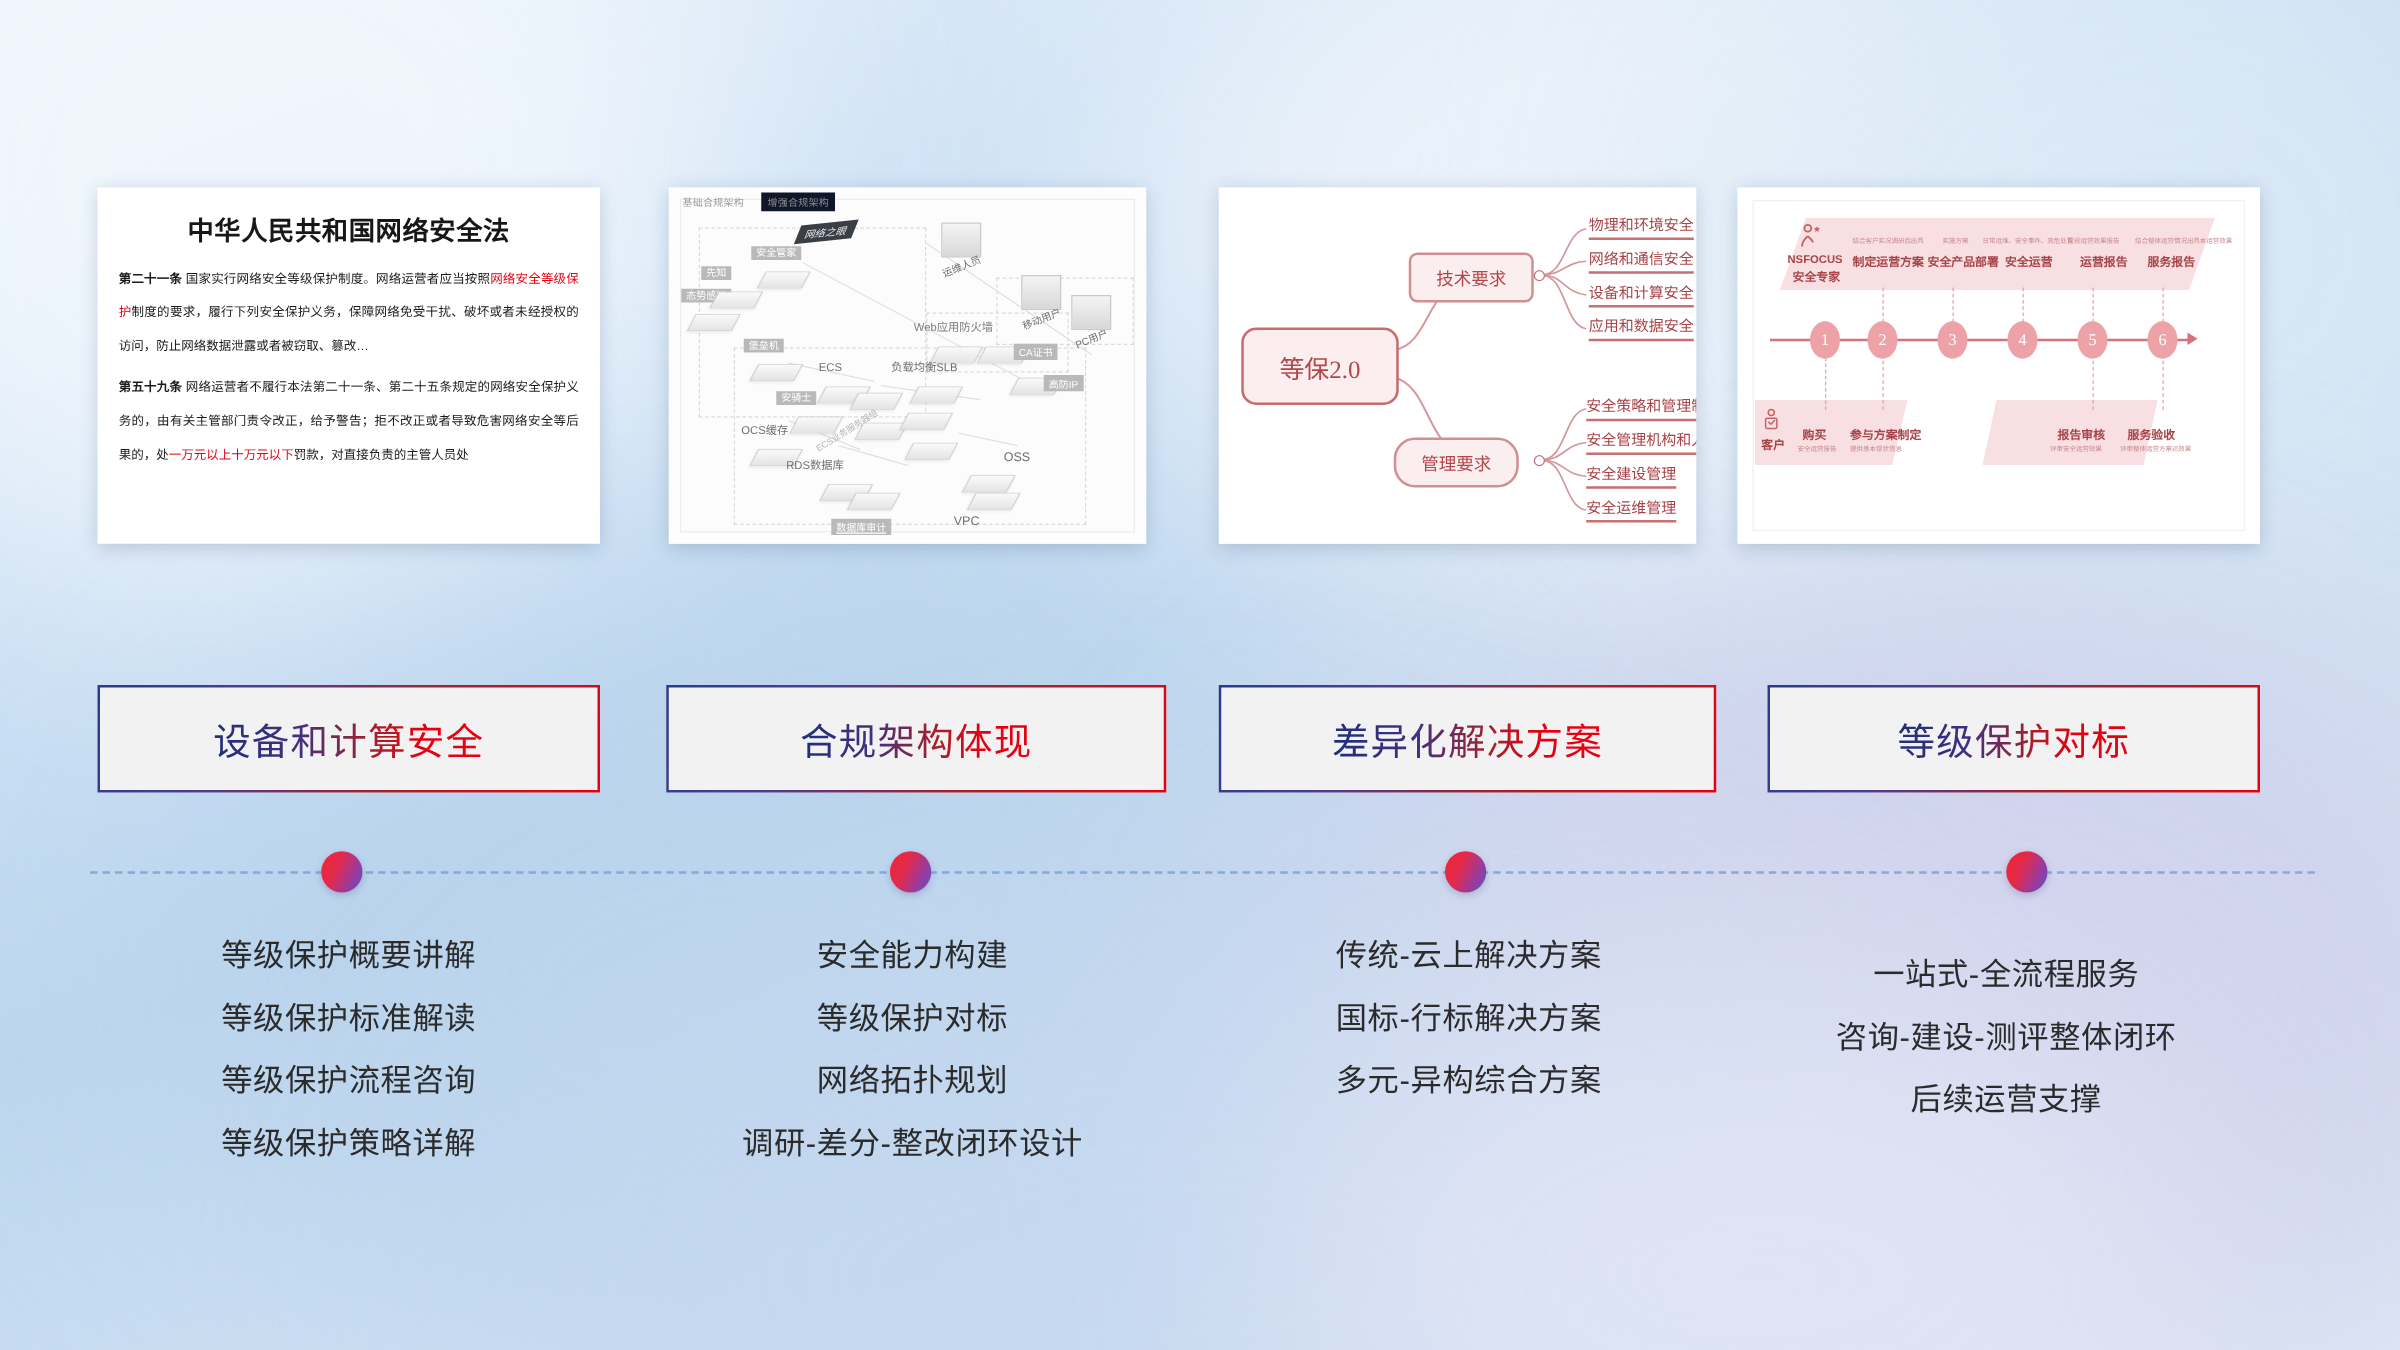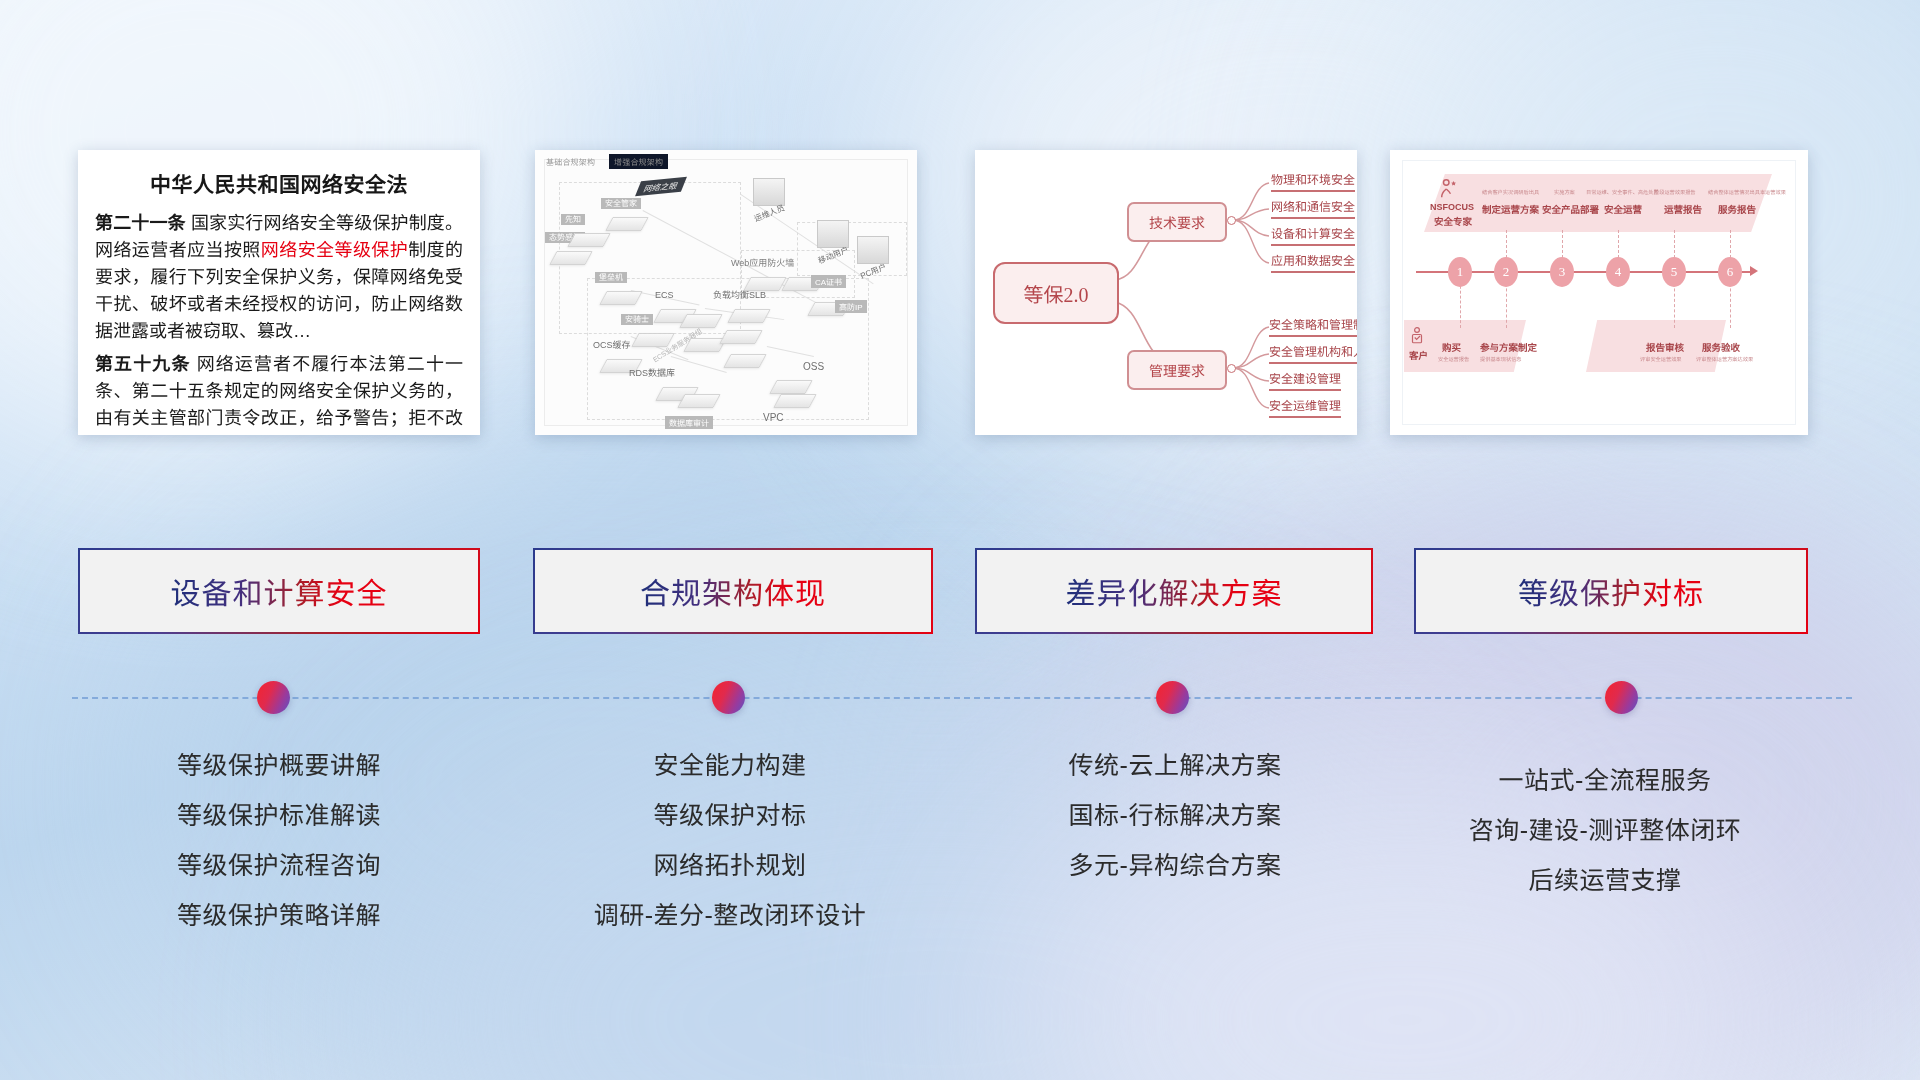--- a/index.html
+++ b/index.html
@@ -38,21 +38,21 @@
   .card-3{left:975px;width:382px;}
   .card-4{left:1390px;width:418px;}
 
   
   .law{padding:14px 17px 8px 17px;box-sizing:border-box;height:100%;}
   .law-title{
     text-align:center;font-size:21px;font-weight:bold;color:#171717;
     letter-spacing:.5px;margin:4px 0 12px 0;
   }
   .law-p{
-    font-size:18px;line-height:27px;color:#1a1a1a;text-align:justify;
+    font-size:10px;line-height:27px;color:#1a1a1a;text-align:justify;
     margin:0 0 6px 0;
   }
   .law-p b{font-weight:bold;}
   .law-p .rd{color:#e60012;}
 
   
   .arch{position:relative;width:100%;height:100%;background:#fdfdfd;}
   .arch-inner{position:absolute;inset:9px;background:#fcfcfc;border:1px solid #ececec;}
   .arch-tab{
     position:absolute;top:4px;font-size:8px;color:#8c8c8c;padding:2px 5px;
@@ -90,21 +90,21 @@
     border:2.5px solid #c86a6e;border-radius:12px;background:#fbeeee;
     display:flex;align-items:center;justify-content:center;
     font-size:20px;color:#b4464b;font-family:"Liberation Serif","DejaVu Serif",serif;
   }
   .mm-branch{
     position:absolute;width:96px;height:36px;border:2px solid #d08f92;border-radius:7px;
     background:#fbeeee;display:flex;align-items:center;justify-content:center;
     font-size:14px;color:#b4464b;font-family:"Liberation Serif","DejaVu Serif",serif;
   }
   .mm-b1{left:152px;top:52px;}
-  .mm-b2{left:152px;top:200px;}
+  .mm-b2{left:140px;top:200px;border-radius:17px;}
   .mm-leaf{
     position:absolute;font-size:12px;color:#a8454a;white-space:nowrap;
     font-family:"Liberation Serif","DejaVu Serif",serif;
     padding-bottom:2px;border-bottom:2px solid #c76f73;
   }
   .mm-dot{
     position:absolute;width:7px;height:7px;border-radius:50%;
     border:1.4px solid #c76f73;background:#fff;
   }
 
@@ -302,21 +302,21 @@
       <div class="node" style="left:58px;top:184px;">
         <span class="lbl" style="position:relative;font-size:9px;color:#6f6f6f;">OCS缓存</span>
         <div class="box" style="margin:3px 0 0 10px;"></div>
       </div>
       <div class="node" style="left:94px;top:212px;">
         <span class="lbl" style="position:relative;font-size:9px;color:#6f6f6f;">RDS数据库</span>
         <div class="box" style="margin:3px 0 0 30px;"></div>
       </div>
       <div class="node" style="left:130px;top:240px;">
         <div class="box" style="margin-left:16px;"></div>
-        <span class="lbl-chip" style="position:relative;display:inline-block;margin-top:2px;">数据库审计</span>
+        <span class="lbl-chip" style="position:relative;display:inline-block;margin-top:2px;text-decoration:underline;">数据库审计</span>
       </div>
       <div class="node" style="left:238px;top:206px;">
         <span class="lbl" style="position:relative;left:30px;font-size:10px;color:#6f6f6f;">OSS</span>
         <div class="box" style="margin:2px 0 0 0;"></div>
       </div>
       <div class="node" style="left:228px;top:240px;">
         <div class="box" style="margin-left:14px;"></div>
         <span class="lbl" style="position:relative;display:block;font-size:10px;color:#6f6f6f;">VPC</span>
       </div>
       <div class="node" style="left:114px;top:184px;">

